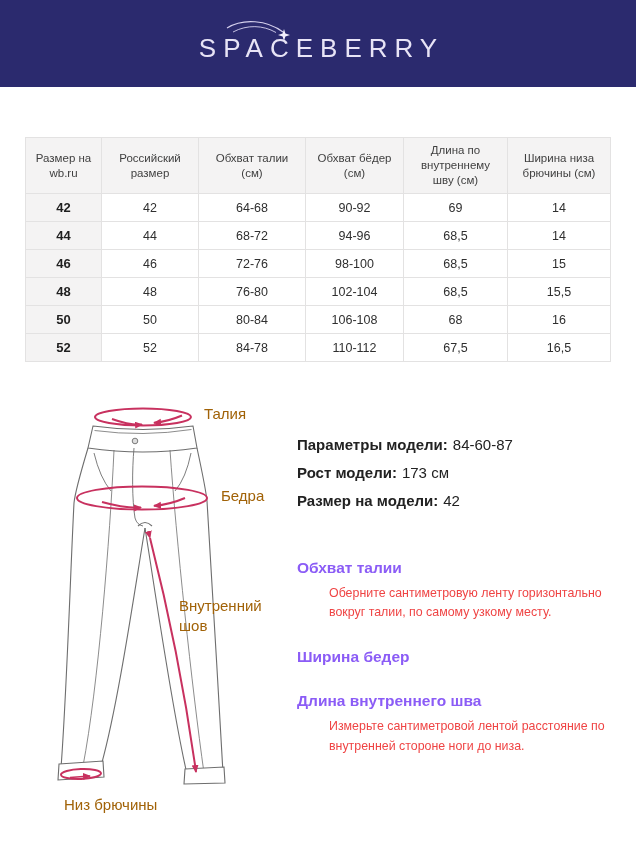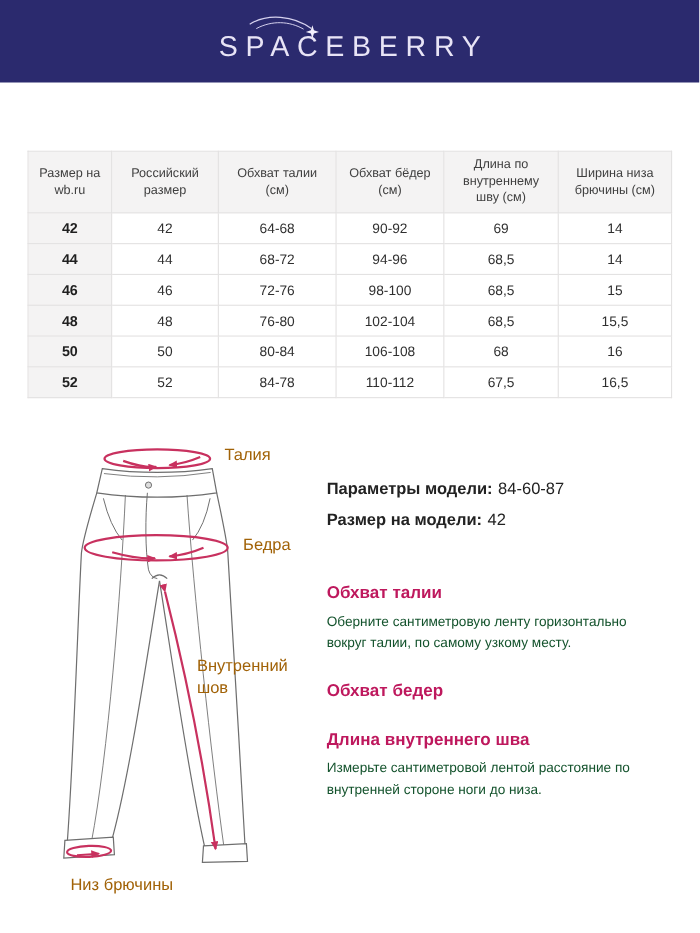--- a/index.html
+++ b/index.html
@@ -12,21 +12,21 @@
     height: 848px;
     background: #ffffff;
     overflow: hidden;
     margin: 0 auto;
   }
 
   
   .banner {
     position: absolute;
     top: 0; left: 0;
-    width: 636px; height: 75px;
+    width: 636px; height: 87px;
     background: #2B2A6E;
     display: flex;
     align-items: center;
     justify-content: center;
   }
   .logo {
     position: relative;
     color: #E8E4F6;
     font-size: 26px;
     font-weight: 300;
@@ -120,28 +120,29 @@
     line-height: 28px;
     white-space: nowrap;
   }
   .model-line .lbl { font-weight: 700; }
   .model-line .val { font-weight: 400; margin-left: 5px; }
 
   .guide-section { margin-bottom: 26px; }
   .guide-title {
     font-size: 15.5px;
     font-weight: 700;
-    color: #be185d;
+    color: #8b5cf6;
     margin-bottom: 7px;
   }
   .guide-text {
     font-size: 12.4px;
-    color: #14532d;
+    color: #ef4444;
     line-height: 1.55;
     max-width: 305px;
+    margin-left: 32px;
   }
 </style>
 </head>
 <body>
 
 <div class="page">
 
   <div class="banner">
     <div class="logo">
       <svg class="logo-star" viewBox="0 0 70 26" fill="none">
@@ -279,31 +280,34 @@
   <div class="diagram-label lbl-inseam">Внутренний шов</div>
   <div class="diagram-label lbl-hem">Низ брючины</div>
 
   <div class="info-col">
 
     <div class="model-info">
       <div class="model-line">
         <span class="lbl">Параметры модели:</span><span class="val">84-60-87</span>
       </div>
       <div class="model-line">
+        <span class="lbl">Рост модели:</span><span class="val">173 см</span>
+      </div>
+      <div class="model-line">
         <span class="lbl">Размер на модели:</span><span class="val">42</span>
       </div>
     </div>
 
     <div class="guide-section">
       <div class="guide-title">Обхват талии</div>
       <div class="guide-text">Оберните сантиметровую ленту горизонтально вокруг талии, по самому узкому месту.</div>
     </div>
 
     <div class="guide-section">
-      <div class="guide-title">Обхват бедер</div>
+      <div class="guide-title">Ширина бедер</div>
     </div>
 
     <div class="guide-section">
       <div class="guide-title">Длина внутреннего шва</div>
       <div class="guide-text">Измерьте сантиметровой лентой расстояние по внутренней стороне ноги до низа.</div>
     </div>
 
   </div>
 </div>
 

